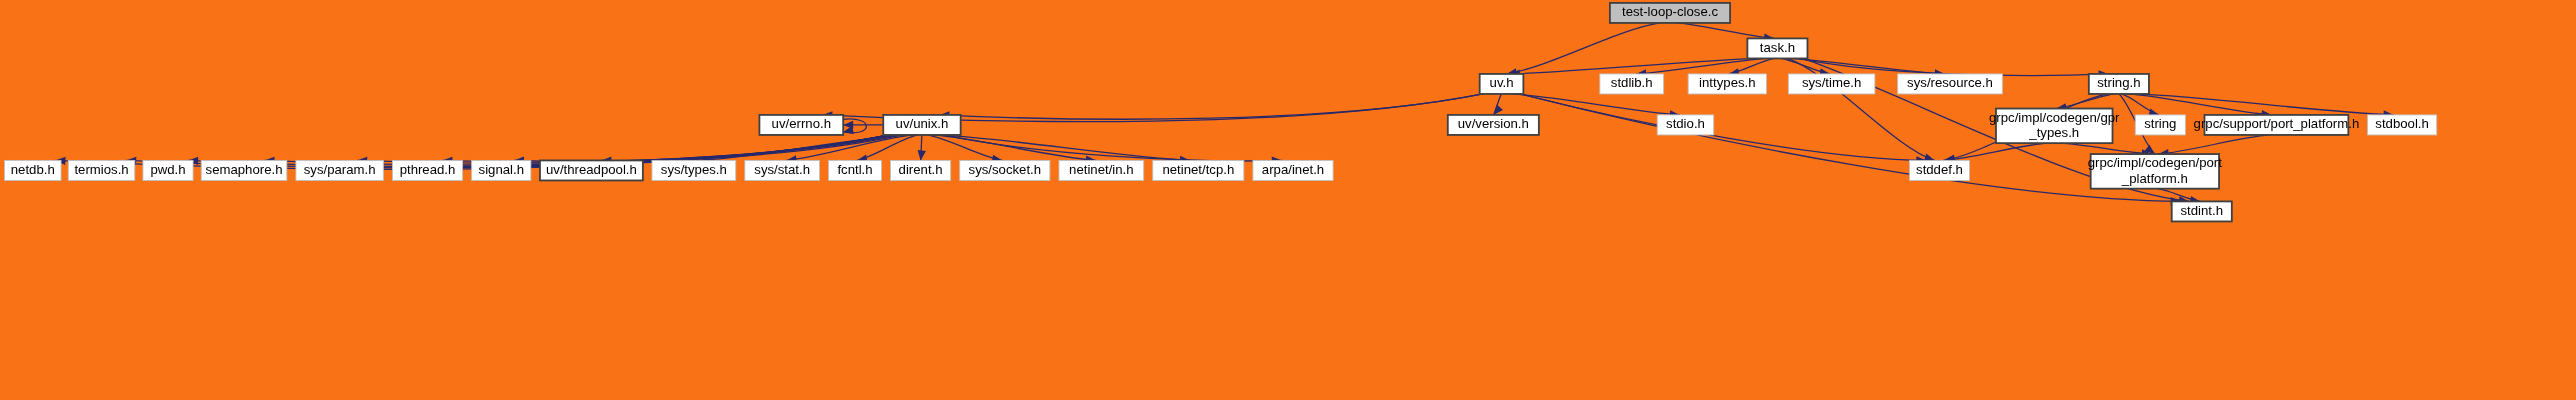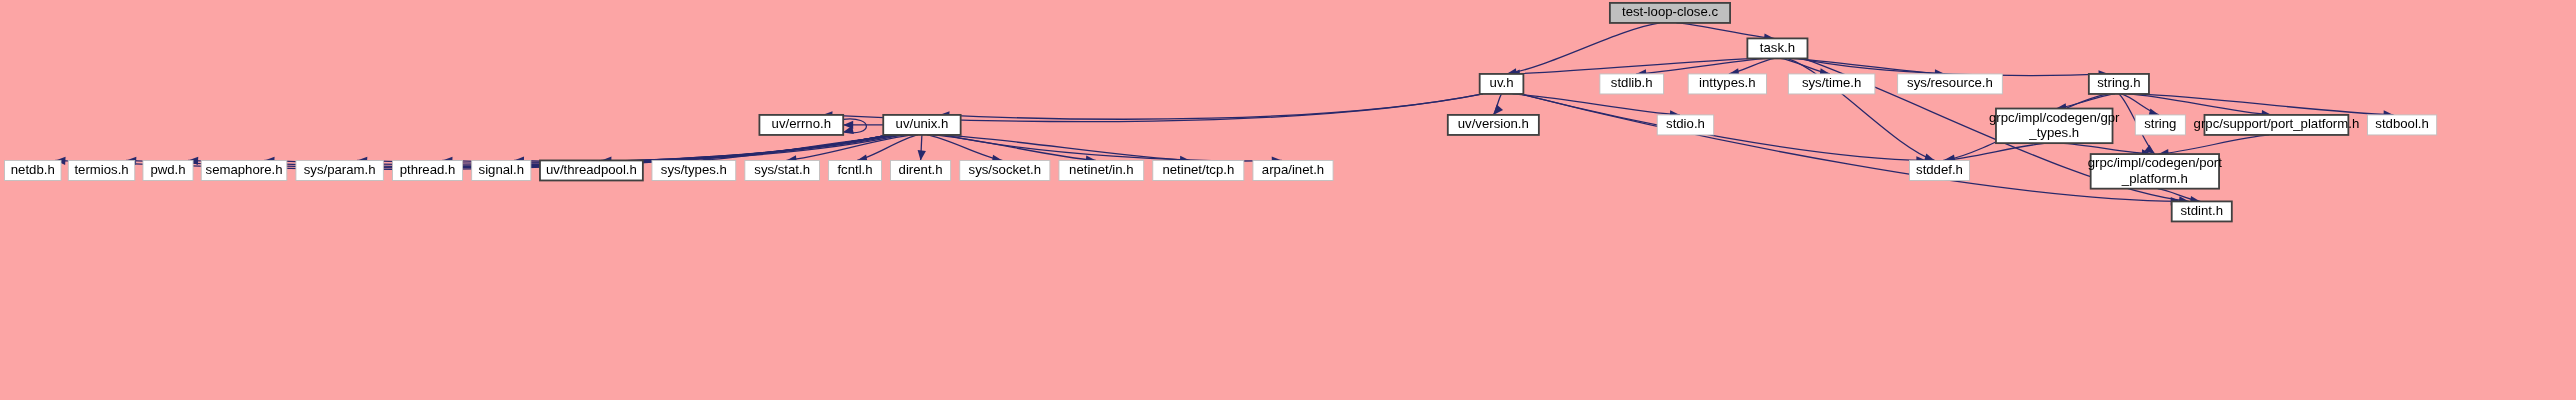--- a/index.html
+++ b/index.html
@@ -1,17 +1,17 @@
 <!DOCTYPE html>
 <html style="font-size:14.6px"><head>
 <meta charset="utf-8">
 <style>
   html,body{margin:0;padding:0;background:#ffffff;}
   body{font-family:"Liberation Sans","DejaVu Sans",sans-serif;}
-  #graph-wrap{position:relative;width:2576px;height:401px;overflow:hidden;background:#fca5a5;text-align:center;}
+  #graph-wrap{position:relative;width:2576px;height:401px;overflow:hidden;background:#f97316;text-align:center;}
   svg{display:block;}
   .node-label{font-size:14.5px;fill:#000000;font-family:"Liberation Sans","DejaVu Sans",sans-serif;dominant-baseline:middle;text-anchor:middle;}
   .nbox{stroke-linejoin:miter;}
   .nbox.root{fill:#bfbfbf;stroke:#404040;stroke-width:2;}
   .nbox.bold{fill:#ffffff;stroke:#404040;stroke-width:2;}
   .nbox.thin{fill:#ffffff;stroke:#c0c0c0;stroke-width:1;}
   .edge{fill:none;stroke:#27286b;stroke-width:1.4;}
   .arrow{fill:#27286b;stroke:none;}
 </style>
 </head>

